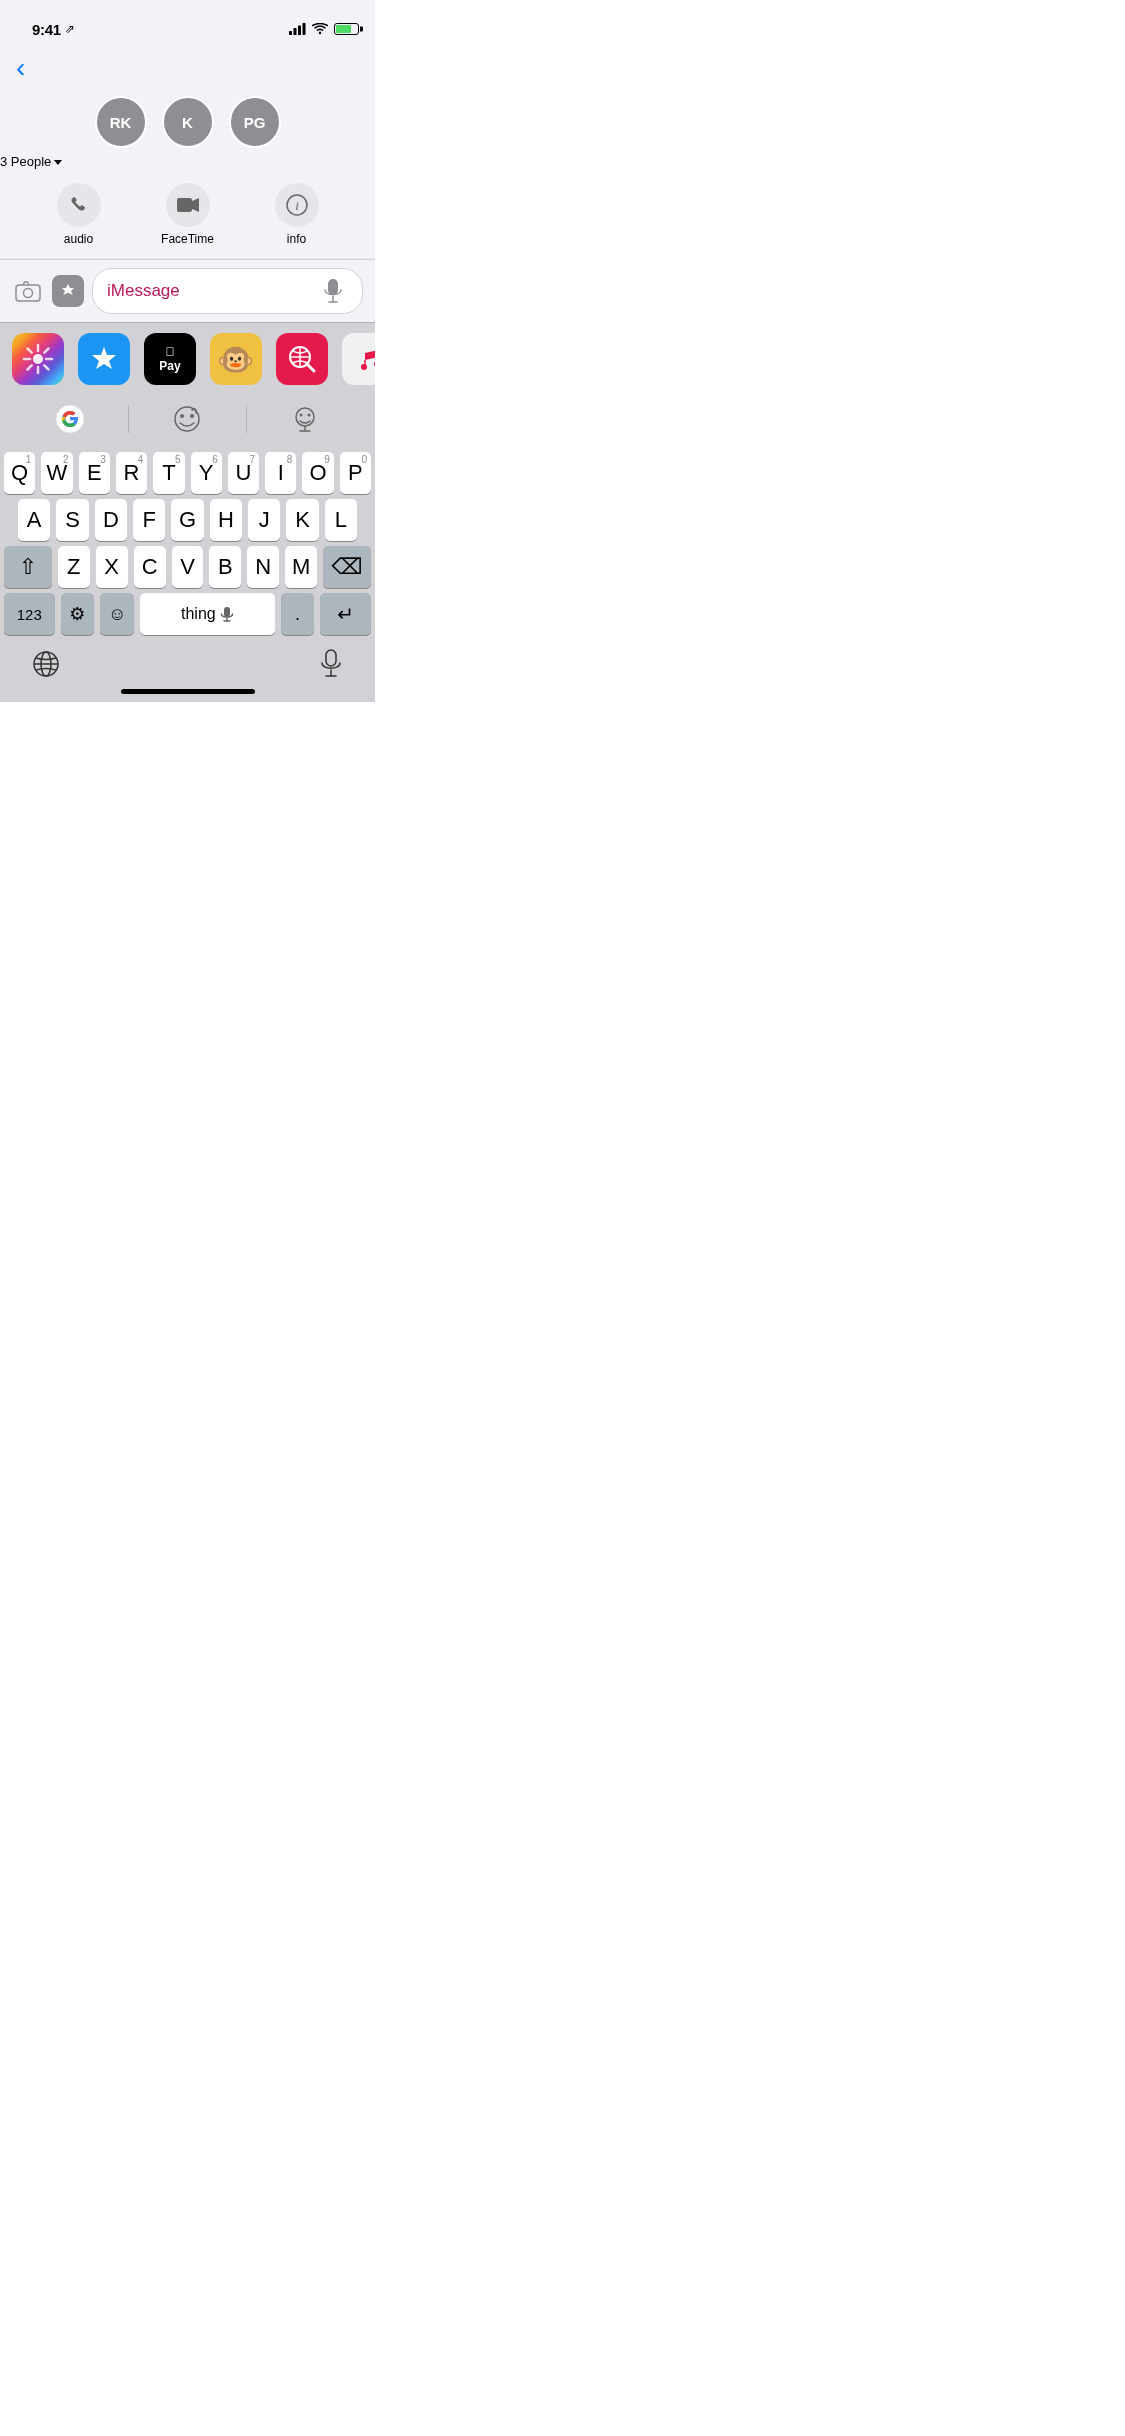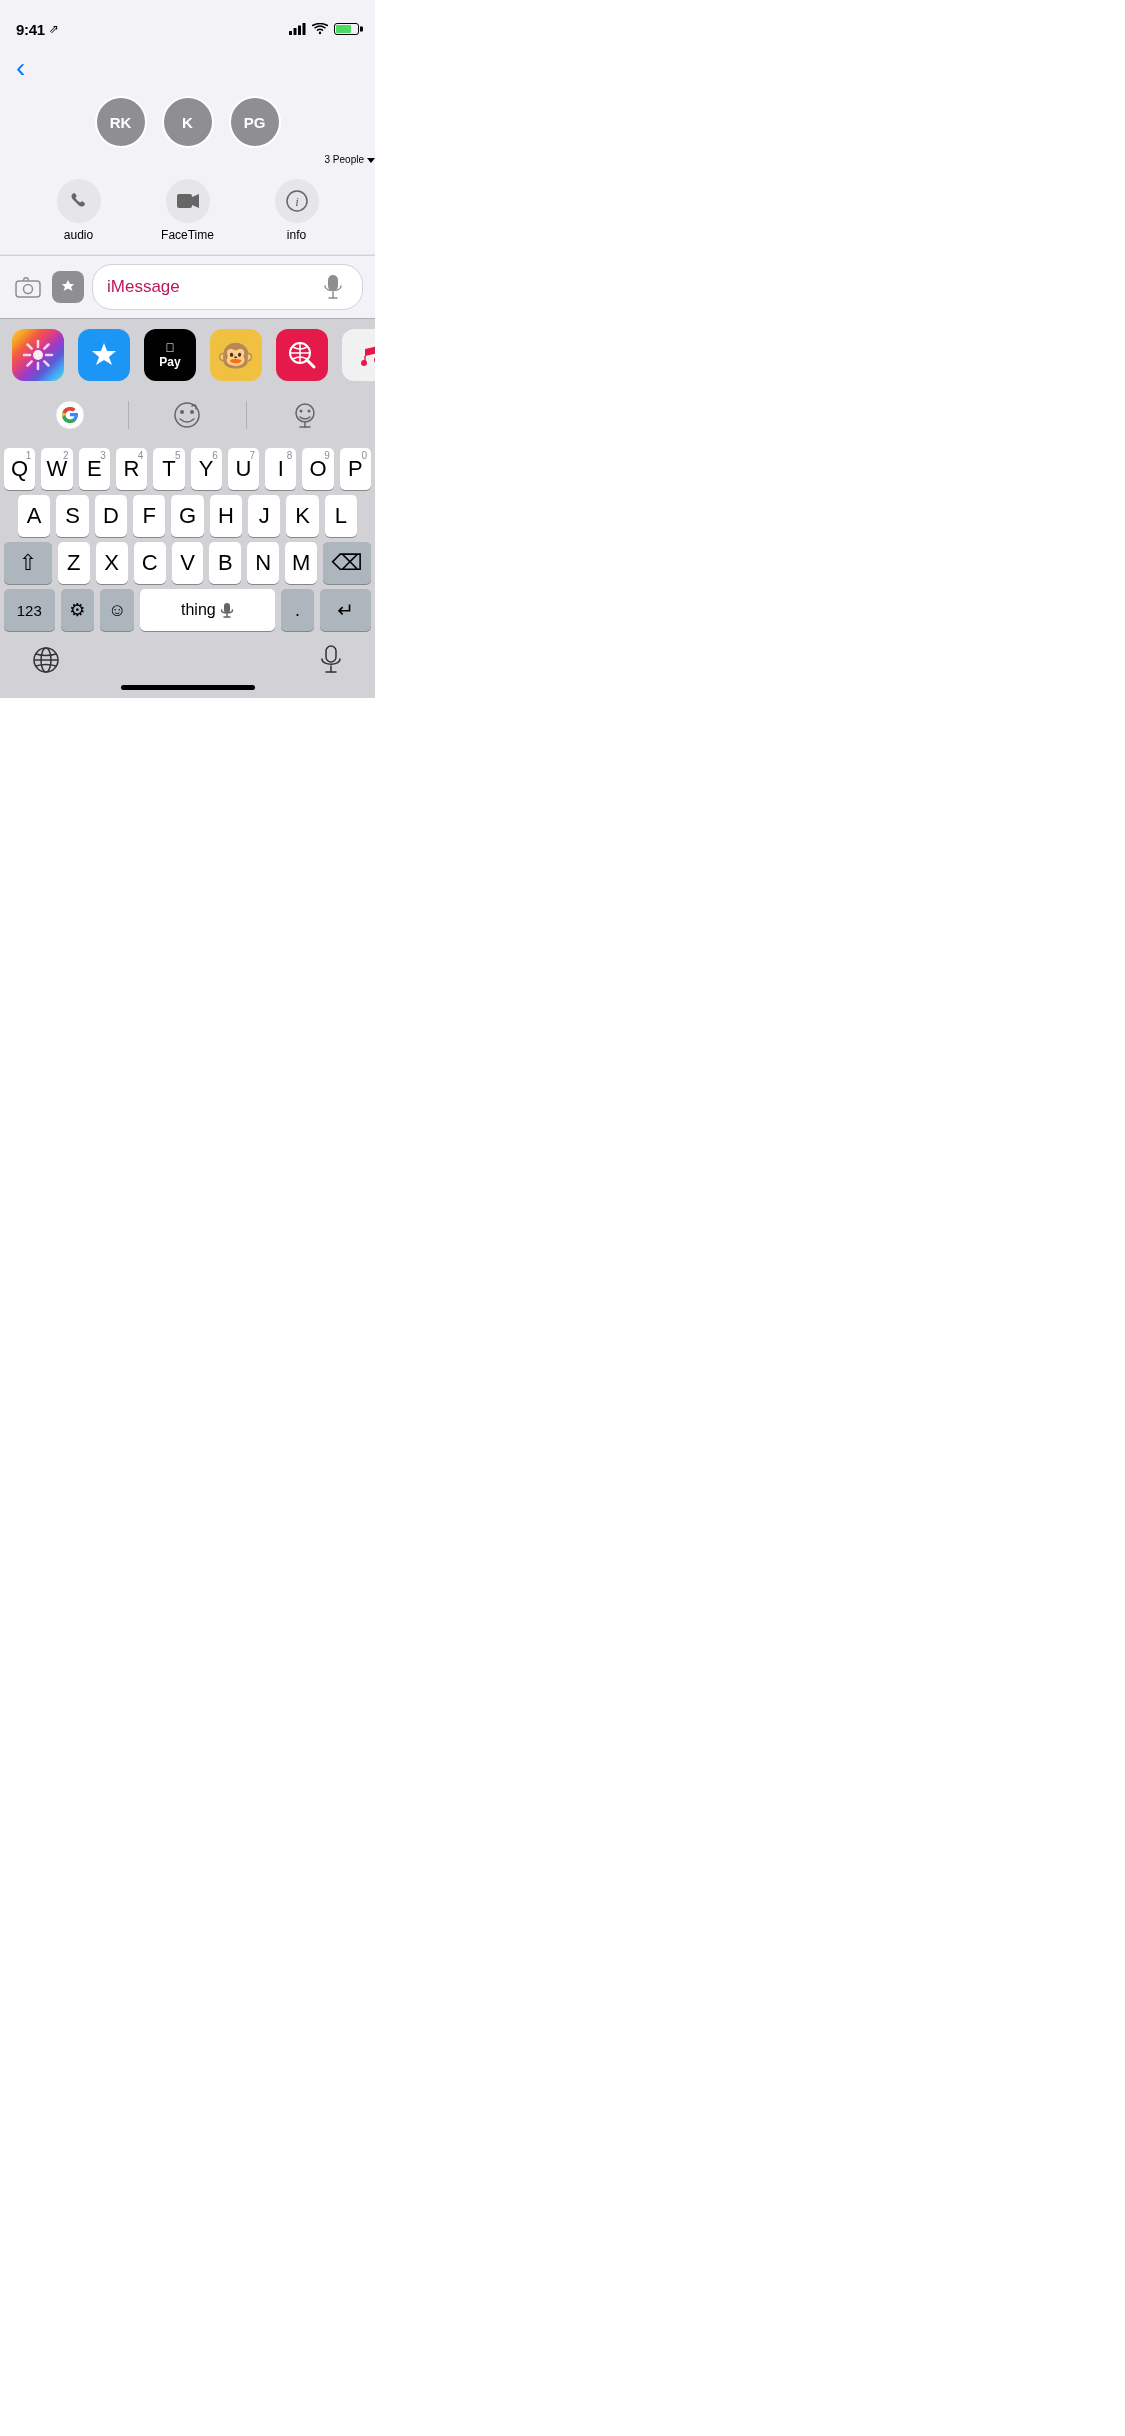--- a/index.html
+++ b/index.html
@@ -13,20 +13,21 @@
       position: relative;
     }
 
     
     .status-bar {
       display: flex;
       justify-content: space-between;
       align-items: center;
       padding: 14px 16px 0;
       height: 44px;
+      margin-left: 16px;
     }
     .status-time {
       font-size: 15px;
       font-weight: 600;
       letter-spacing: -0.3px;
     }
     .status-icons {
       display: flex;
       align-items: center;
       gap: 6px;
@@ -92,22 +93,22 @@
       font-size: 15px;
       font-weight: 600;
       border: 2px solid #fff;
     }
     .avatar:nth-child(2) { margin-left: -8px; }
     .avatar:nth-child(3) { margin-left: -8px; }
 
     .people-label {
       display: flex;
       align-items: center;
-      justify-content: flex-end;
-      font-size: 10px;
+      justify-content: flex-start;
+      font-size: 13px;
       color: #000;
       gap: 3px;
       padding: 2px 0 10px;
     }
     .chevron-down {
       display: inline-block;
       width: 0;
       height: 0;
       border-left: 4px solid transparent;
       border-right: 4px solid transparent;

